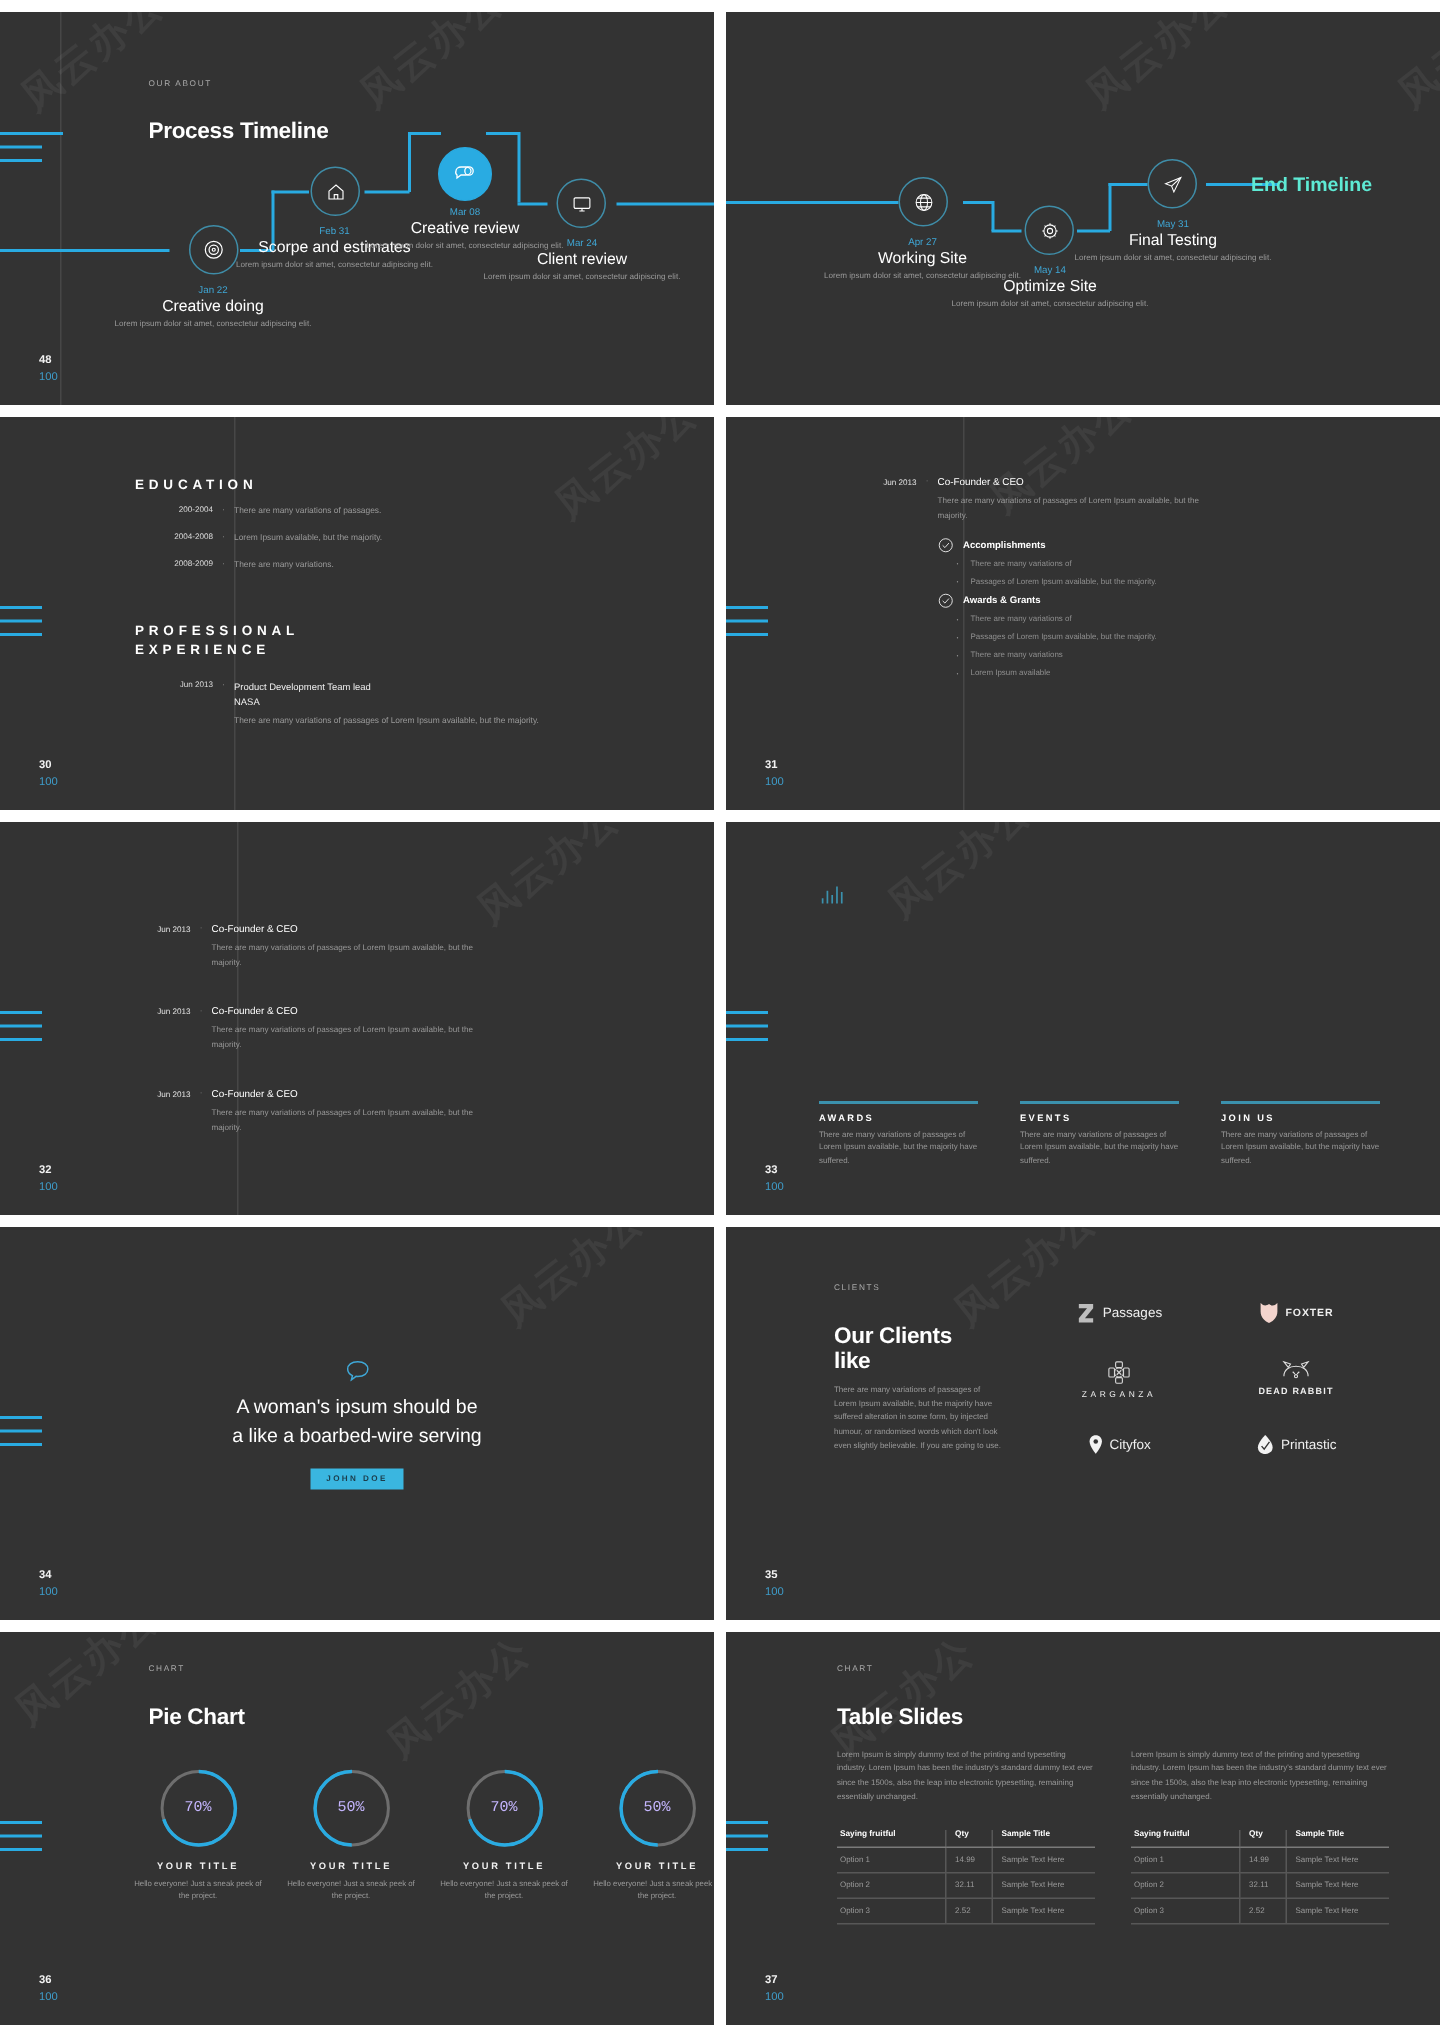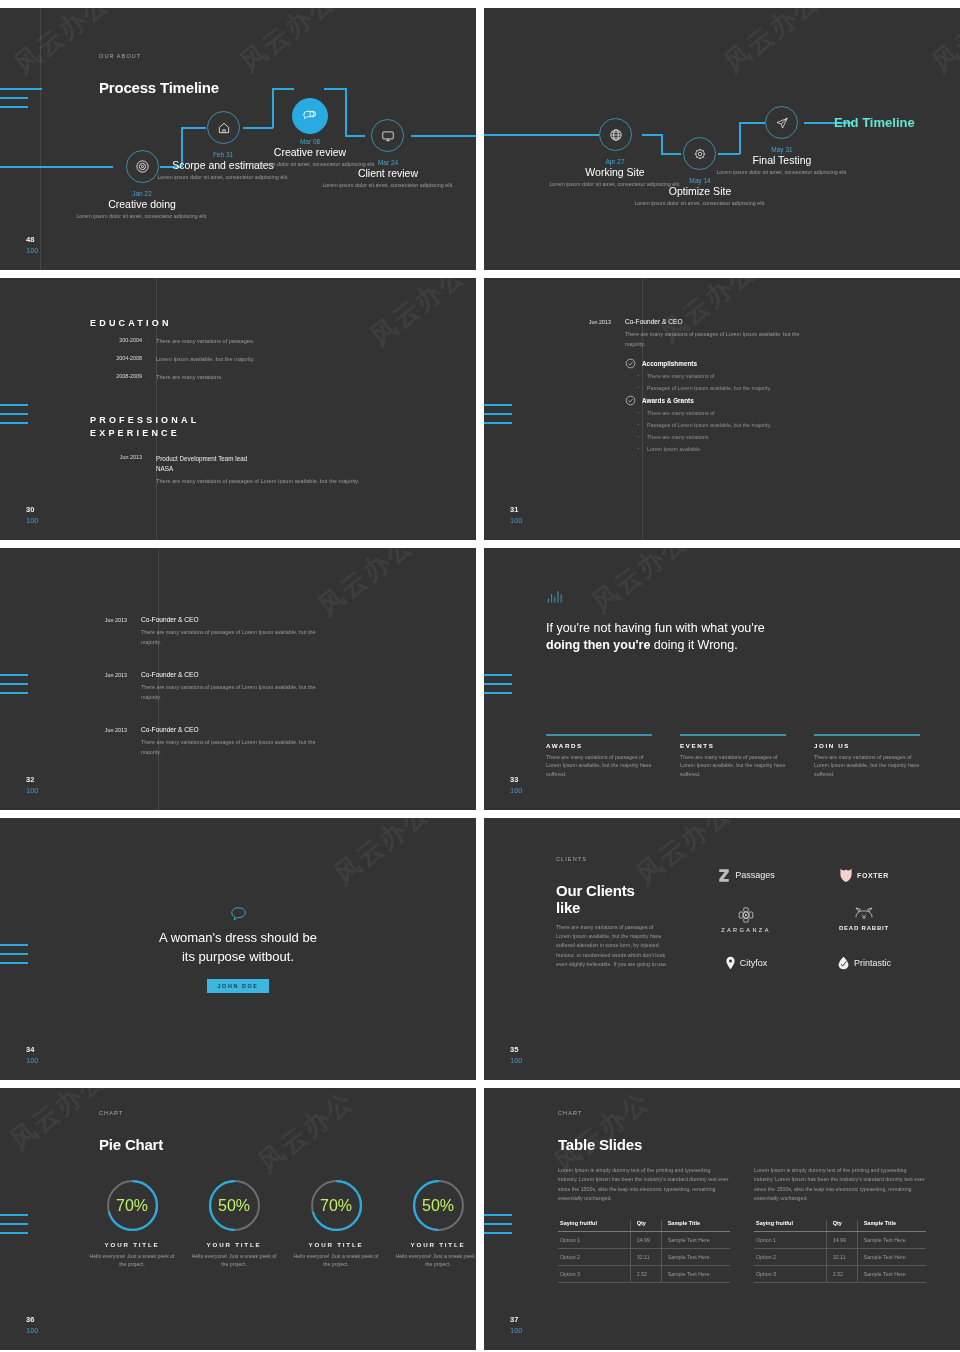--- a/index.html
+++ b/index.html
@@ -117,21 +117,21 @@
   .logo .lt { color: #efefef; font-size: 9px; }
   .logo .lt.sm { font-size: 5.6px; letter-spacing: 2.4px; }
   .logo .lt.bd { font-size: 6.6px; font-weight: 700; letter-spacing: 0.6px; }
   .logo.stack { flex-direction: column; gap: 3px; }
 
   
   .donuts { position: absolute; display: flex; gap: 14px; }
   .donut { width: 88px; text-align: center; }
   .donut .ring { position: relative; width: 55px; height: 55px; margin: 0 auto; }
   .donut .pct { position: absolute; inset: 0; display: flex; align-items: center; justify-content: center;
-                color: #bef264; font-size: 16px; }
+                color: #c4b5fd; font-size: 10px; font-family: Liberation Mono, monospace; }
   .donut .dt { font-size: 6.2px; font-weight: 700; letter-spacing: 1.8px; color: #f0f0f0; margin-top: 8px; }
   .donut .dp { font-size: 5.2px; line-height: 8.4px; color: #9a9a9a; margin-top: 4px; }
 
   
   .tblcols { position: absolute; display: flex; gap: 24px; }
   .tcol { width: 172px; }
   .tcol .p { font-size: 5.3px; line-height: 9.4px; color: #9a9a9a; }
   table { border-collapse: collapse; width: 100%; margin-top: 16px; }
   th { font-size: 5.5px; color: #ffffff; text-align: left; padding: 0 6px 5px 2px; font-weight: 700;
        border-bottom: 1px solid rgba(255,255,255,0.35); }
@@ -431,23 +431,20 @@
     <div style="position:absolute;left:63px;top:40px">
       <svg width="17" height="16" viewBox="0 0 24 22" fill="none" stroke="#3b91ad" stroke-width="1.6">
         <path d="M2 20 V15"></path>
           <path d="M6.5 20 V8"></path>
           <path d="M11 20 V12"></path>
           <path d="M15.5 20 V4"></path>
           <path d="M20 20 V9"></path>
       </svg>
     </div>
 
-    <div class="q2" style="left:62px;top:72px;width:250px">
-      <div class="qt"><span>If you're not having fun with what you're </span><b>doing then you're</b><span> doing it Wrong.</span></div>
-    </div>
 
     <div class="cols" style="left:62px;top:186px">
       <div class="col">
         <div class="rule"></div>
         <div class="ch">AWARDS</div>
         <div class="cp">There are many variations of passages of Lorem Ipsum available, but the majority have suffered.</div>
       </div>
       <div class="col">
         <div class="rule"></div>
         <div class="ch">EVENTS</div>
@@ -474,22 +471,22 @@
         <i style="width:28px"></i>
     </div>
 
     <div style="position:absolute;left:0;right:0;top:88px;text-align:center">
       <svg width="17" height="15" viewBox="0 0 24 21" fill="none" stroke="#3fa7d6" stroke-width="1.4">
         <path d="M12 2.5 C6 2.5 2.5 5.5 2.5 9.3 C2.5 12 4.3 14.3 7 15.5 L6 19.5 L10.4 16.2 C10.9 16.3 11.4 16.3 12 16.3 C18 16.3 21.5 13.3 21.5 9.3 C21.5 5.5 18 2.5 12 2.5 Z"></path>
       </svg>
     </div>
 
     <div class="quote" style="top:110px">
-      <div class="qtext">A woman's dress should be</div>
-      <div class="qtext">its purpose witbout.</div>
+      <div class="qtext">A woman's ipsum should be</div>
+      <div class="qtext">a like a boarbed-wire serving</div>
       <div class="author">JOHN DOE</div>
     </div>
 
     <div class="snum">
       <div class="n">34</div>
       <div class="t">100</div>
     </div>
   </div>
 
   <div class="slide">

